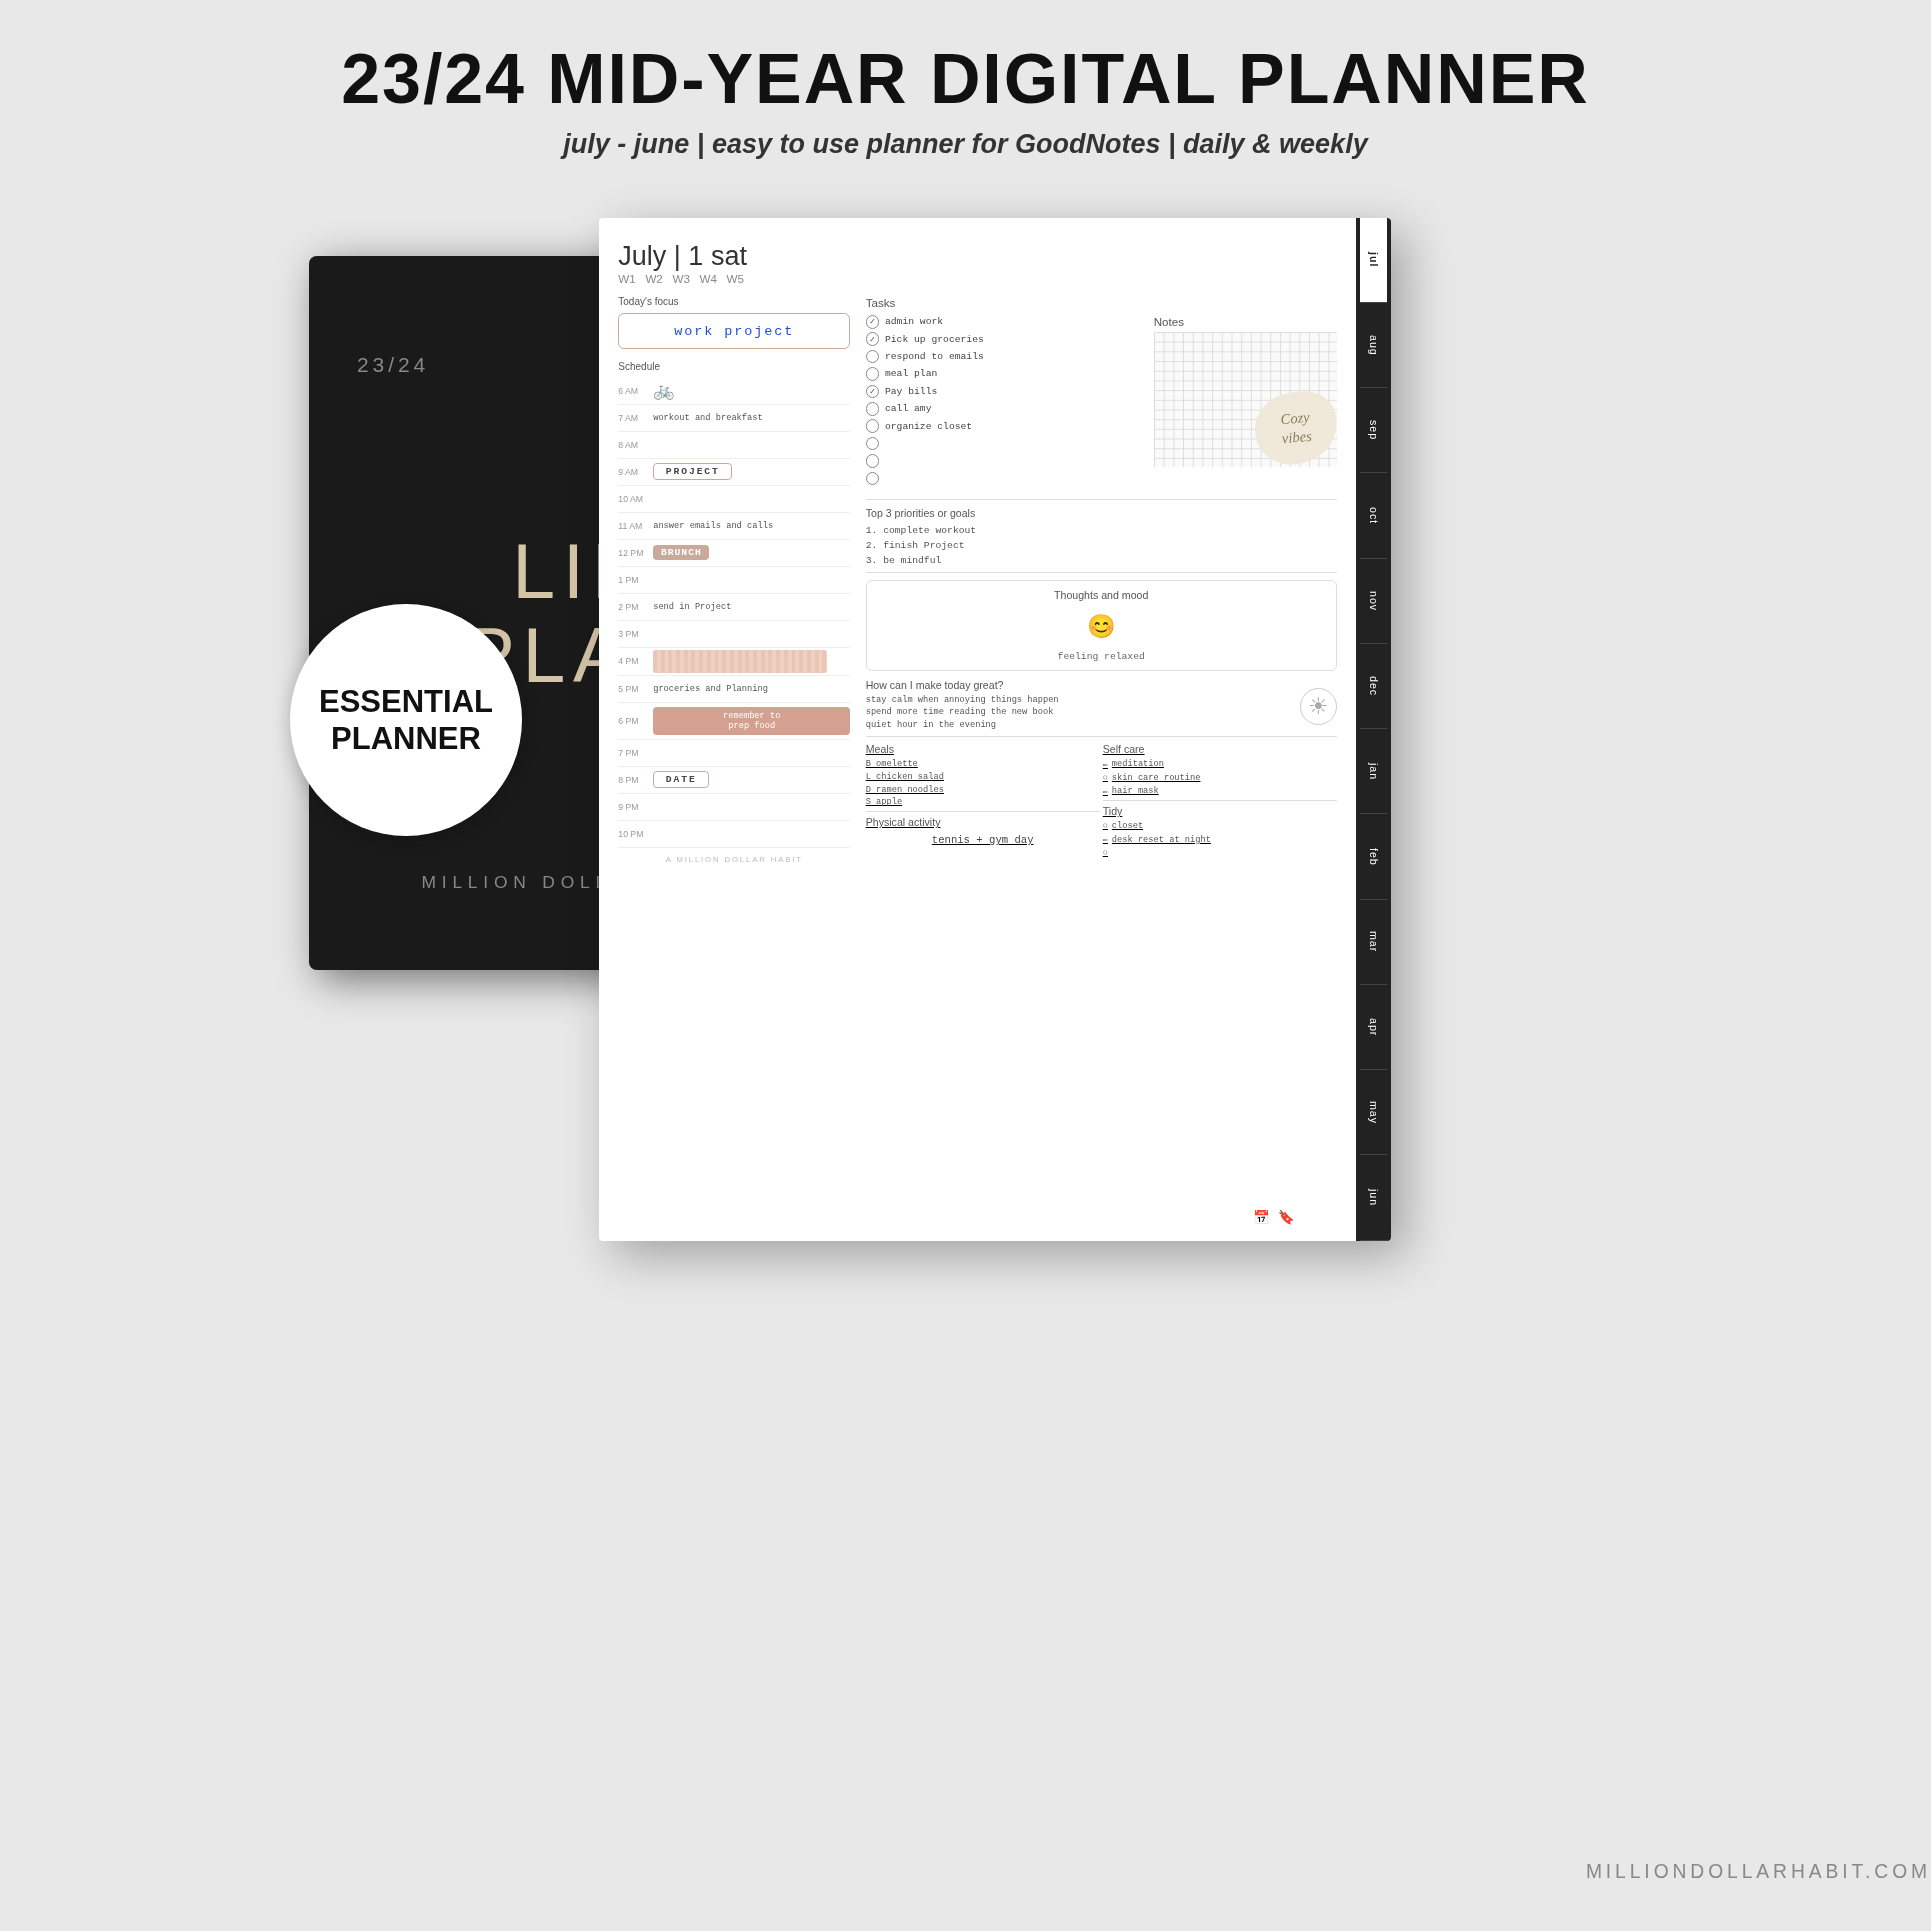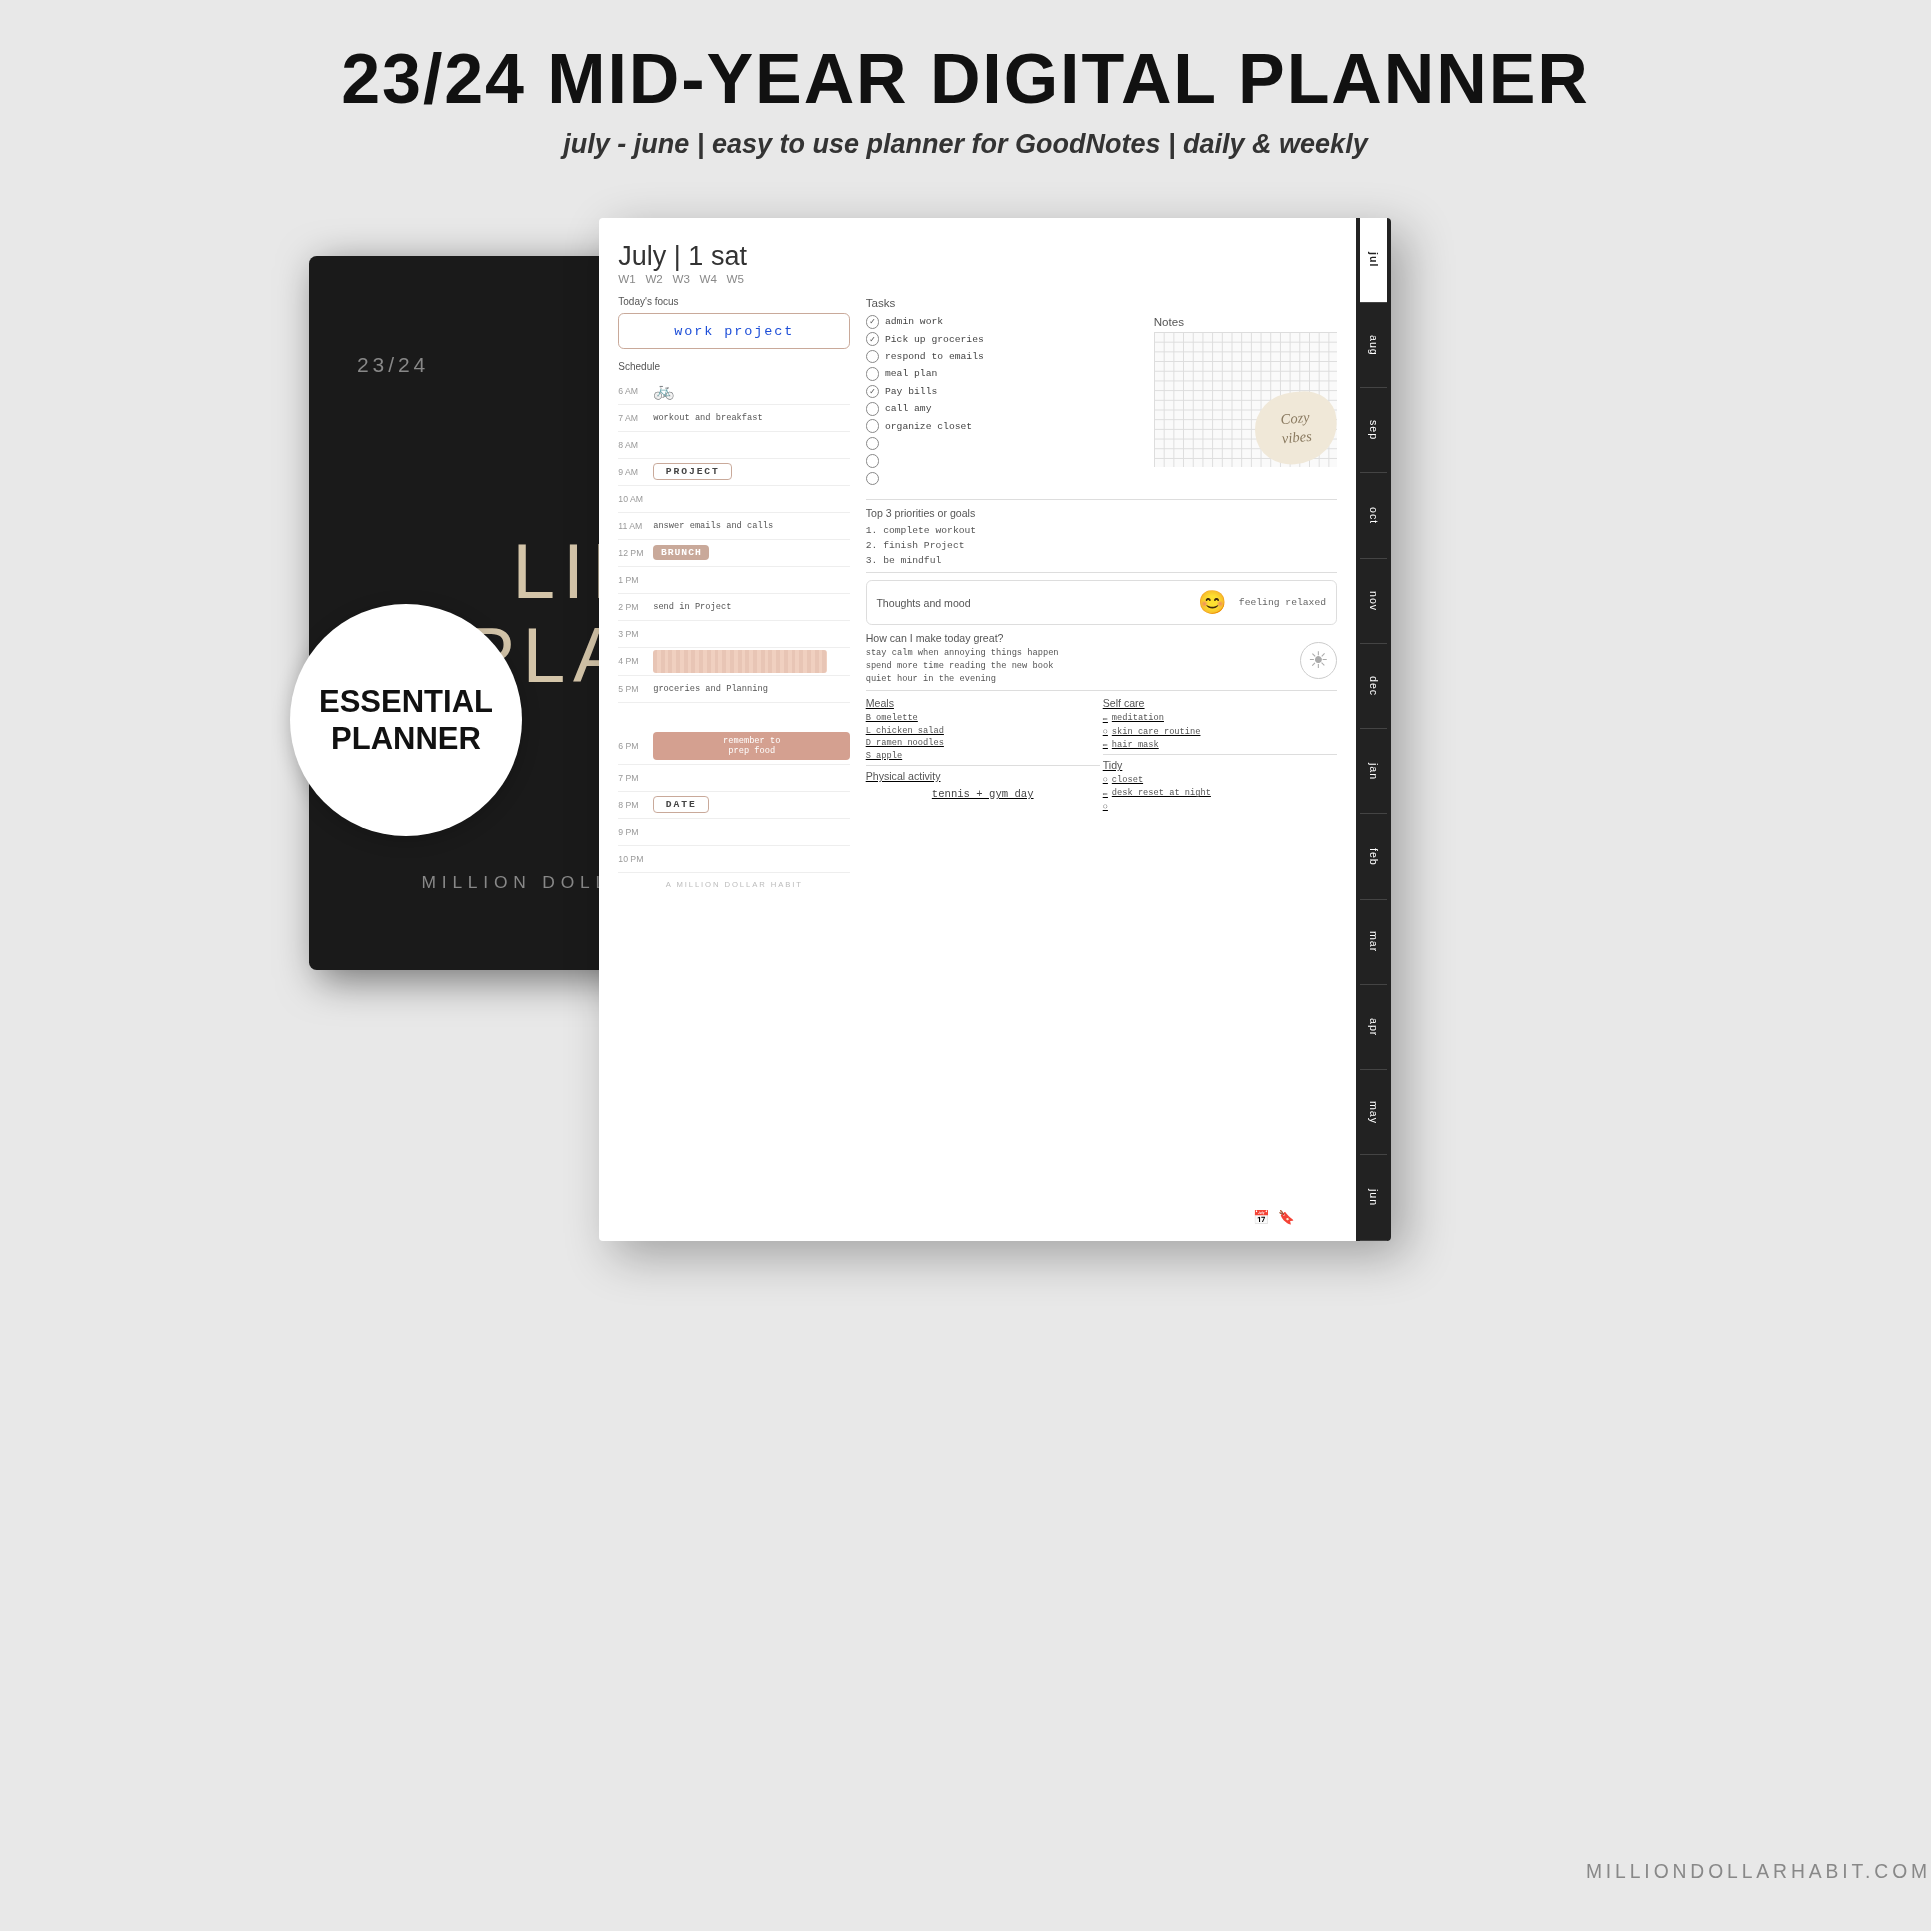--- a/index.html
+++ b/index.html
@@ -373,20 +373,21 @@
 
     
     .mood-section {
       border: 1.4px solid #ddd;
       border-radius: 5.8px;
       padding: 7.7px 9.7px;
       margin-top: 7.7px;
       display: flex;
       align-items: center;
       gap: 11.6px;
+      flex-direction: column;
     }
 
     .mood-label {
       font-size: 10.6px;
       color: #555;
     }
 
     .mood-emoji {
       font-size: 23px;
     }
@@ -575,21 +576,21 @@
             <div class="time-row">
               <div class="time-label">4 PM</div>
               <div class="time-content">
                 <div class="schedule-bar" style="width:174px;"></div>
               </div>
             </div>
             <div class="time-row">
               <div class="time-label">5 PM</div>
               <div class="time-content">groceries and Planning</div>
             </div>
-            <div class="time-row" style="min-height:37px;margin-top:25px;">
+            <div class="time-row" style="min-height:37px;">
               <div class="time-label">6 PM</div>
               <div class="time-content">
                 <div style="background:#d4a090; border-radius:3.9px; padding:3.9px 7.7px; font-size:8.7px; color:white; text-align:center; font-family:'Courier New',monospace;">remember to<br>prep food</div>
               </div>
             </div>
             <div class="time-row">
               <div class="time-label">7 PM</div>
               <div class="time-content"></div>
             </div>
             <div class="time-row">

